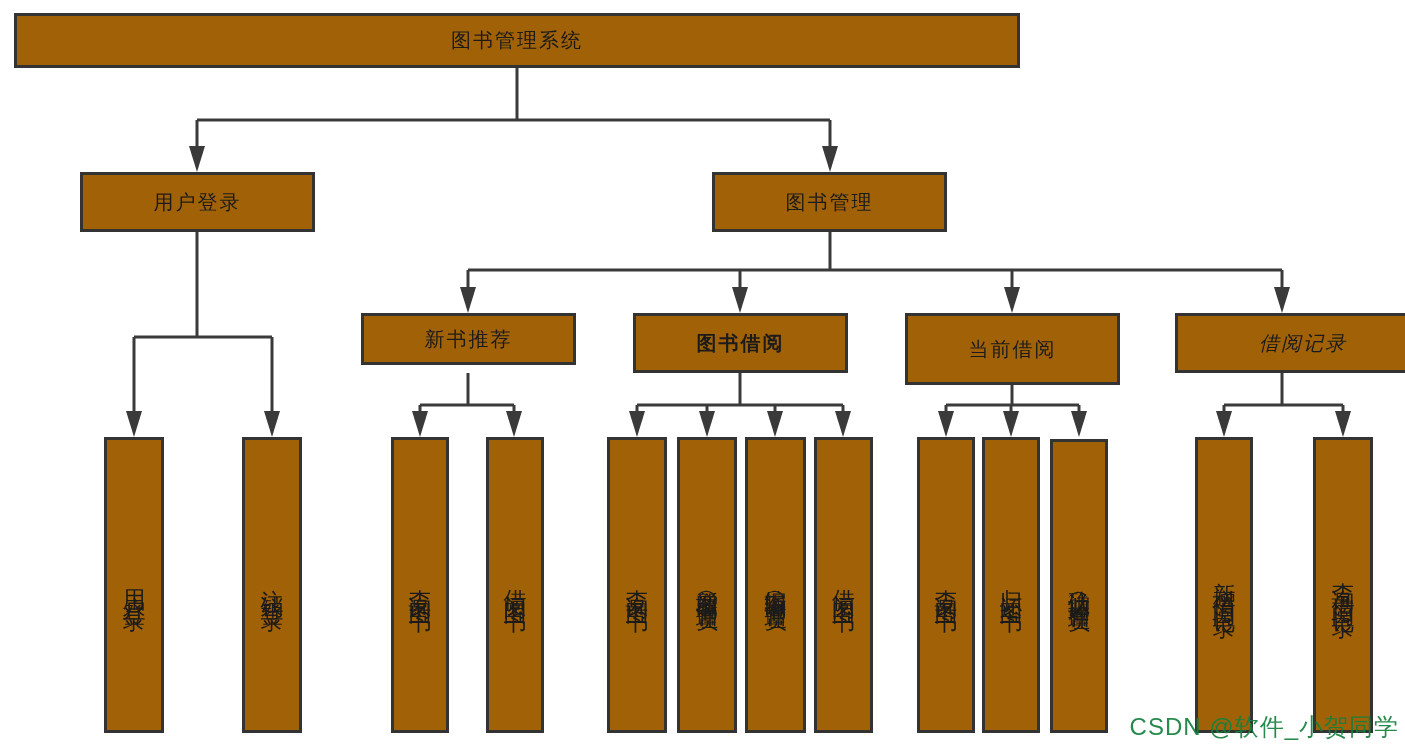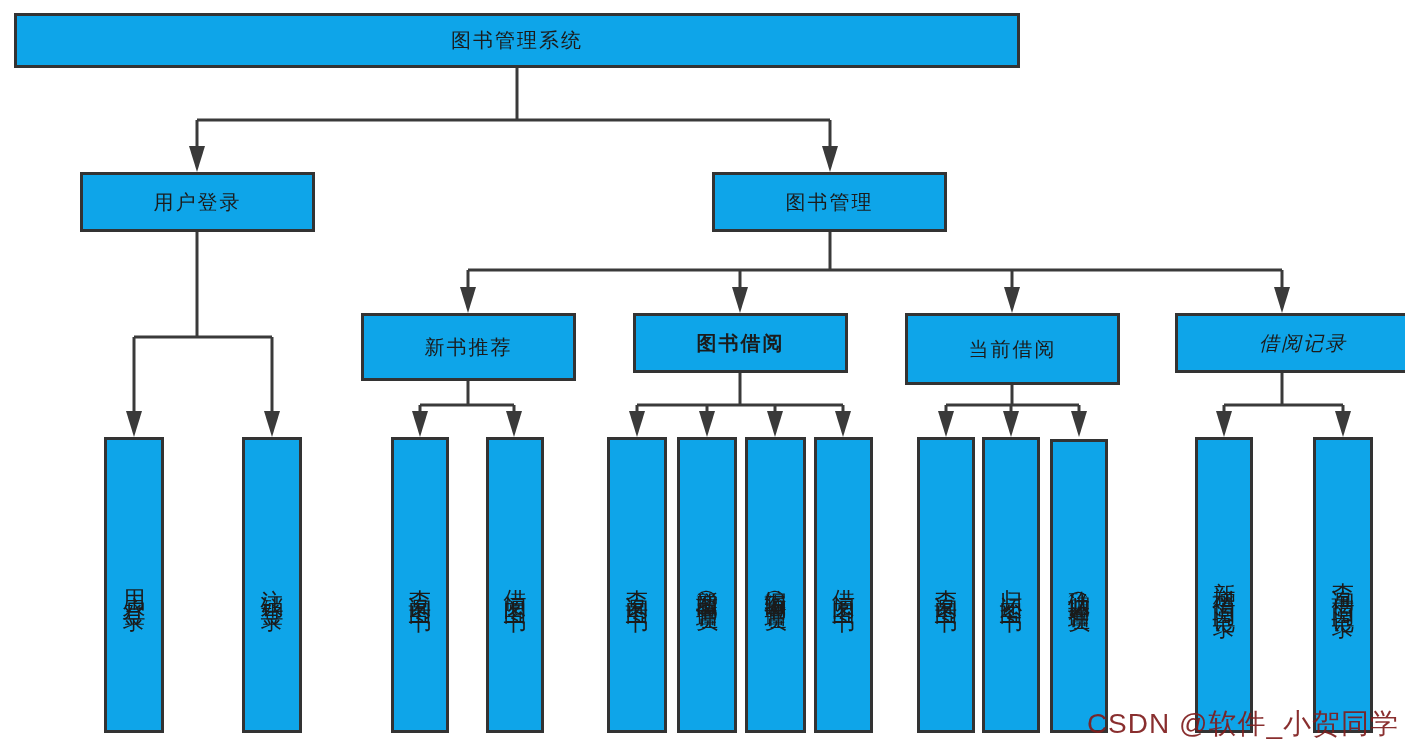--- a/index.html
+++ b/index.html
@@ -4,35 +4,35 @@
 <style>
   html,body{margin:0;padding:0;}
   body{
     width:1405px;height:747px;position:relative;overflow:hidden;
     background:#ffffff;
     font-family:"Liberation Sans","DejaVu Sans",sans-serif;
   }
   #stage{position:absolute;left:0;top:0;width:1405px;height:747px;}
   svg.connectors{position:absolute;left:0;top:0;z-index:1;}
   .box{
-    position:absolute;z-index:2;background:#0ea5e9;
+    position:absolute;z-index:2;background:#a16207;
     border:3px solid #333333;box-sizing:border-box;
     display:flex;align-items:center;justify-content:center;
     color:#1b1b1b;
   }
   .h-label{font-size:20px;letter-spacing:2px;white-space:nowrap;}
   .v-text{
     writing-mode:vertical-rl;text-orientation:mixed;
     font-size:23px;letter-spacing:7px;line-height:1;
     white-space:nowrap;
   }
   .v-text.long{font-size:22px;letter-spacing:3px;}
   .watermark{
     position:absolute;right:6px;bottom:4px;z-index:5;
-    font-size:28px;color:#7f1d1d;opacity:0.92;
+    font-size:24px;color:#15803d;opacity:0.92;
     letter-spacing:1px;white-space:nowrap;margin-top:34px;
   }
 </style>
 </head>
 <body>
 
 <div id="stage">
 
   <svg class="connectors" width="1405" height="747" viewBox="0 0 1405 747">
     <g stroke="#3a3a3a" stroke-width="3" fill="none">
@@ -104,21 +104,21 @@
     <span class="h-label">图书管理系统</span>
   </div>
 
   <div class="box" style="left:80px;top:172px;width:235px;height:60px;">
     <span class="h-label">用户登录</span>
   </div>
   <div class="box" style="left:712px;top:172px;width:235px;height:60px;">
     <span class="h-label">图书管理</span>
   </div>
 
-  <div class="box" style="left:361px;top:313px;width:215px;height:68px;">
+  <div class="box" style="left:361px;top:313px;width:215px;height:52px;">
     <span class="h-label">新书推荐</span>
   </div>
   <div class="box" style="left:633px;top:313px;width:215px;height:60px;font-weight:bold;">
     <span class="h-label">图书借阅</span>
   </div>
   <div class="box" style="left:905px;top:313px;width:215px;height:72px;">
     <span class="h-label">当前借阅</span>
   </div>
   <div class="box" style="left:1175px;top:313px;width:256px;height:60px;font-style:italic;">
     <span class="h-label">借阅记录</span>

